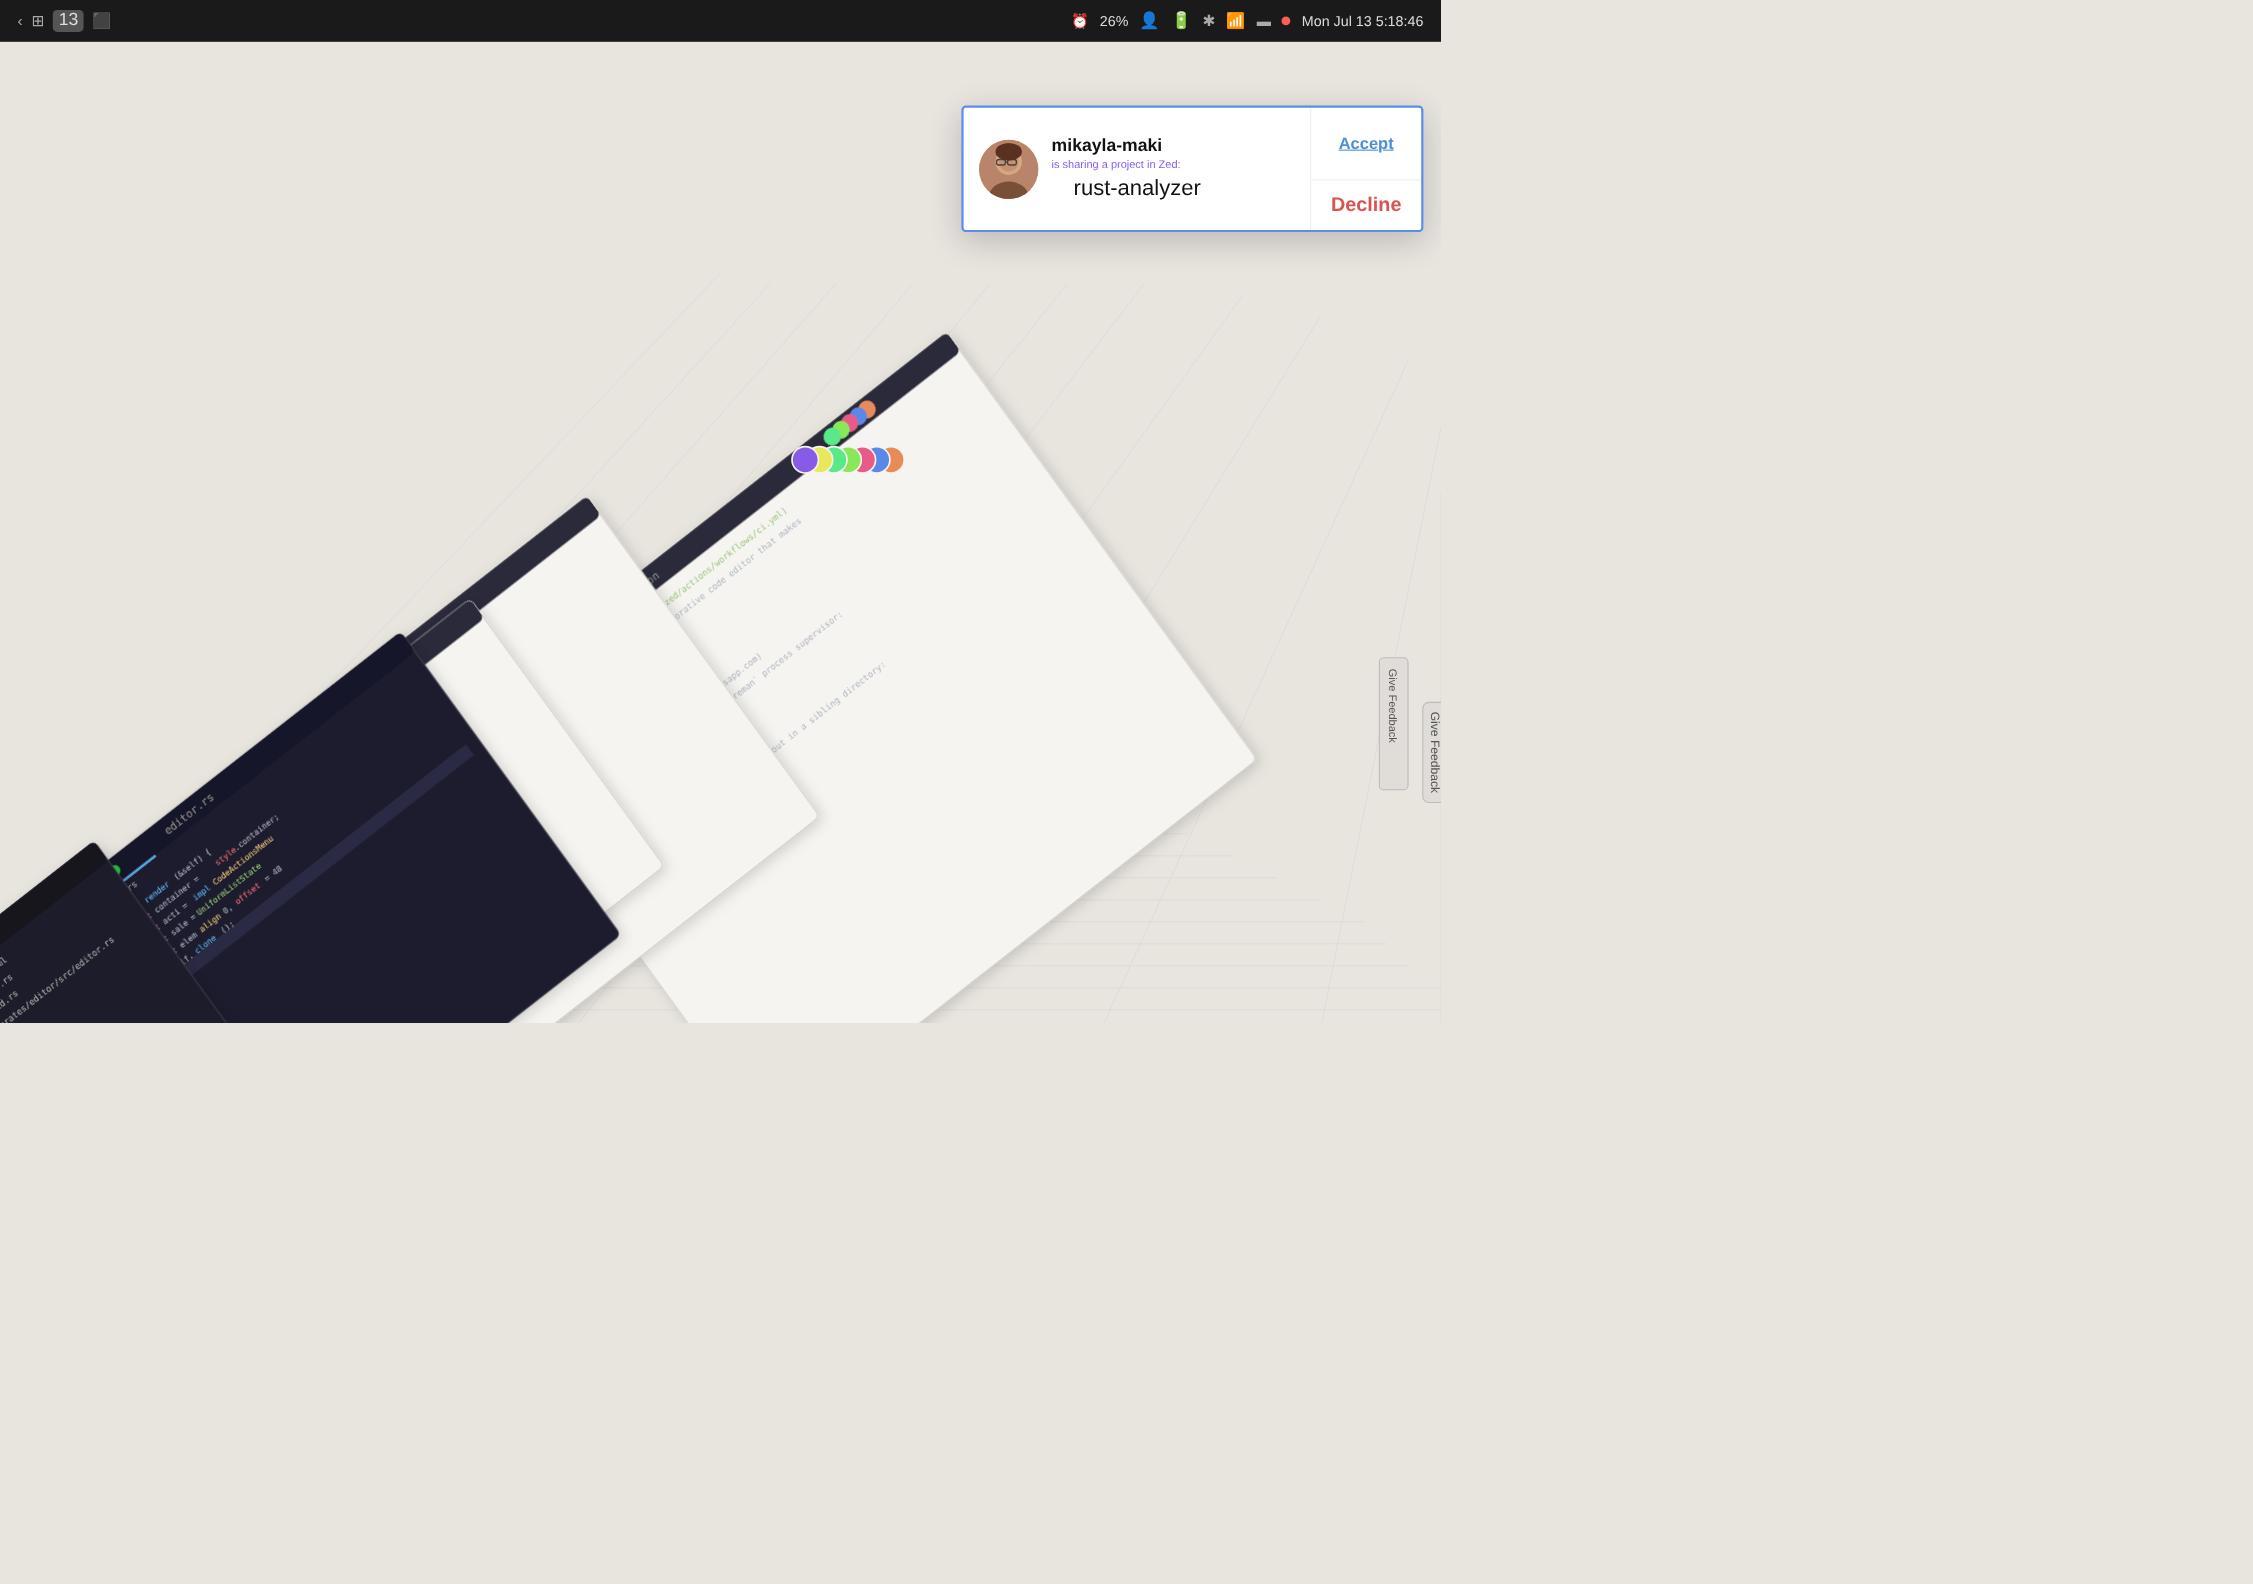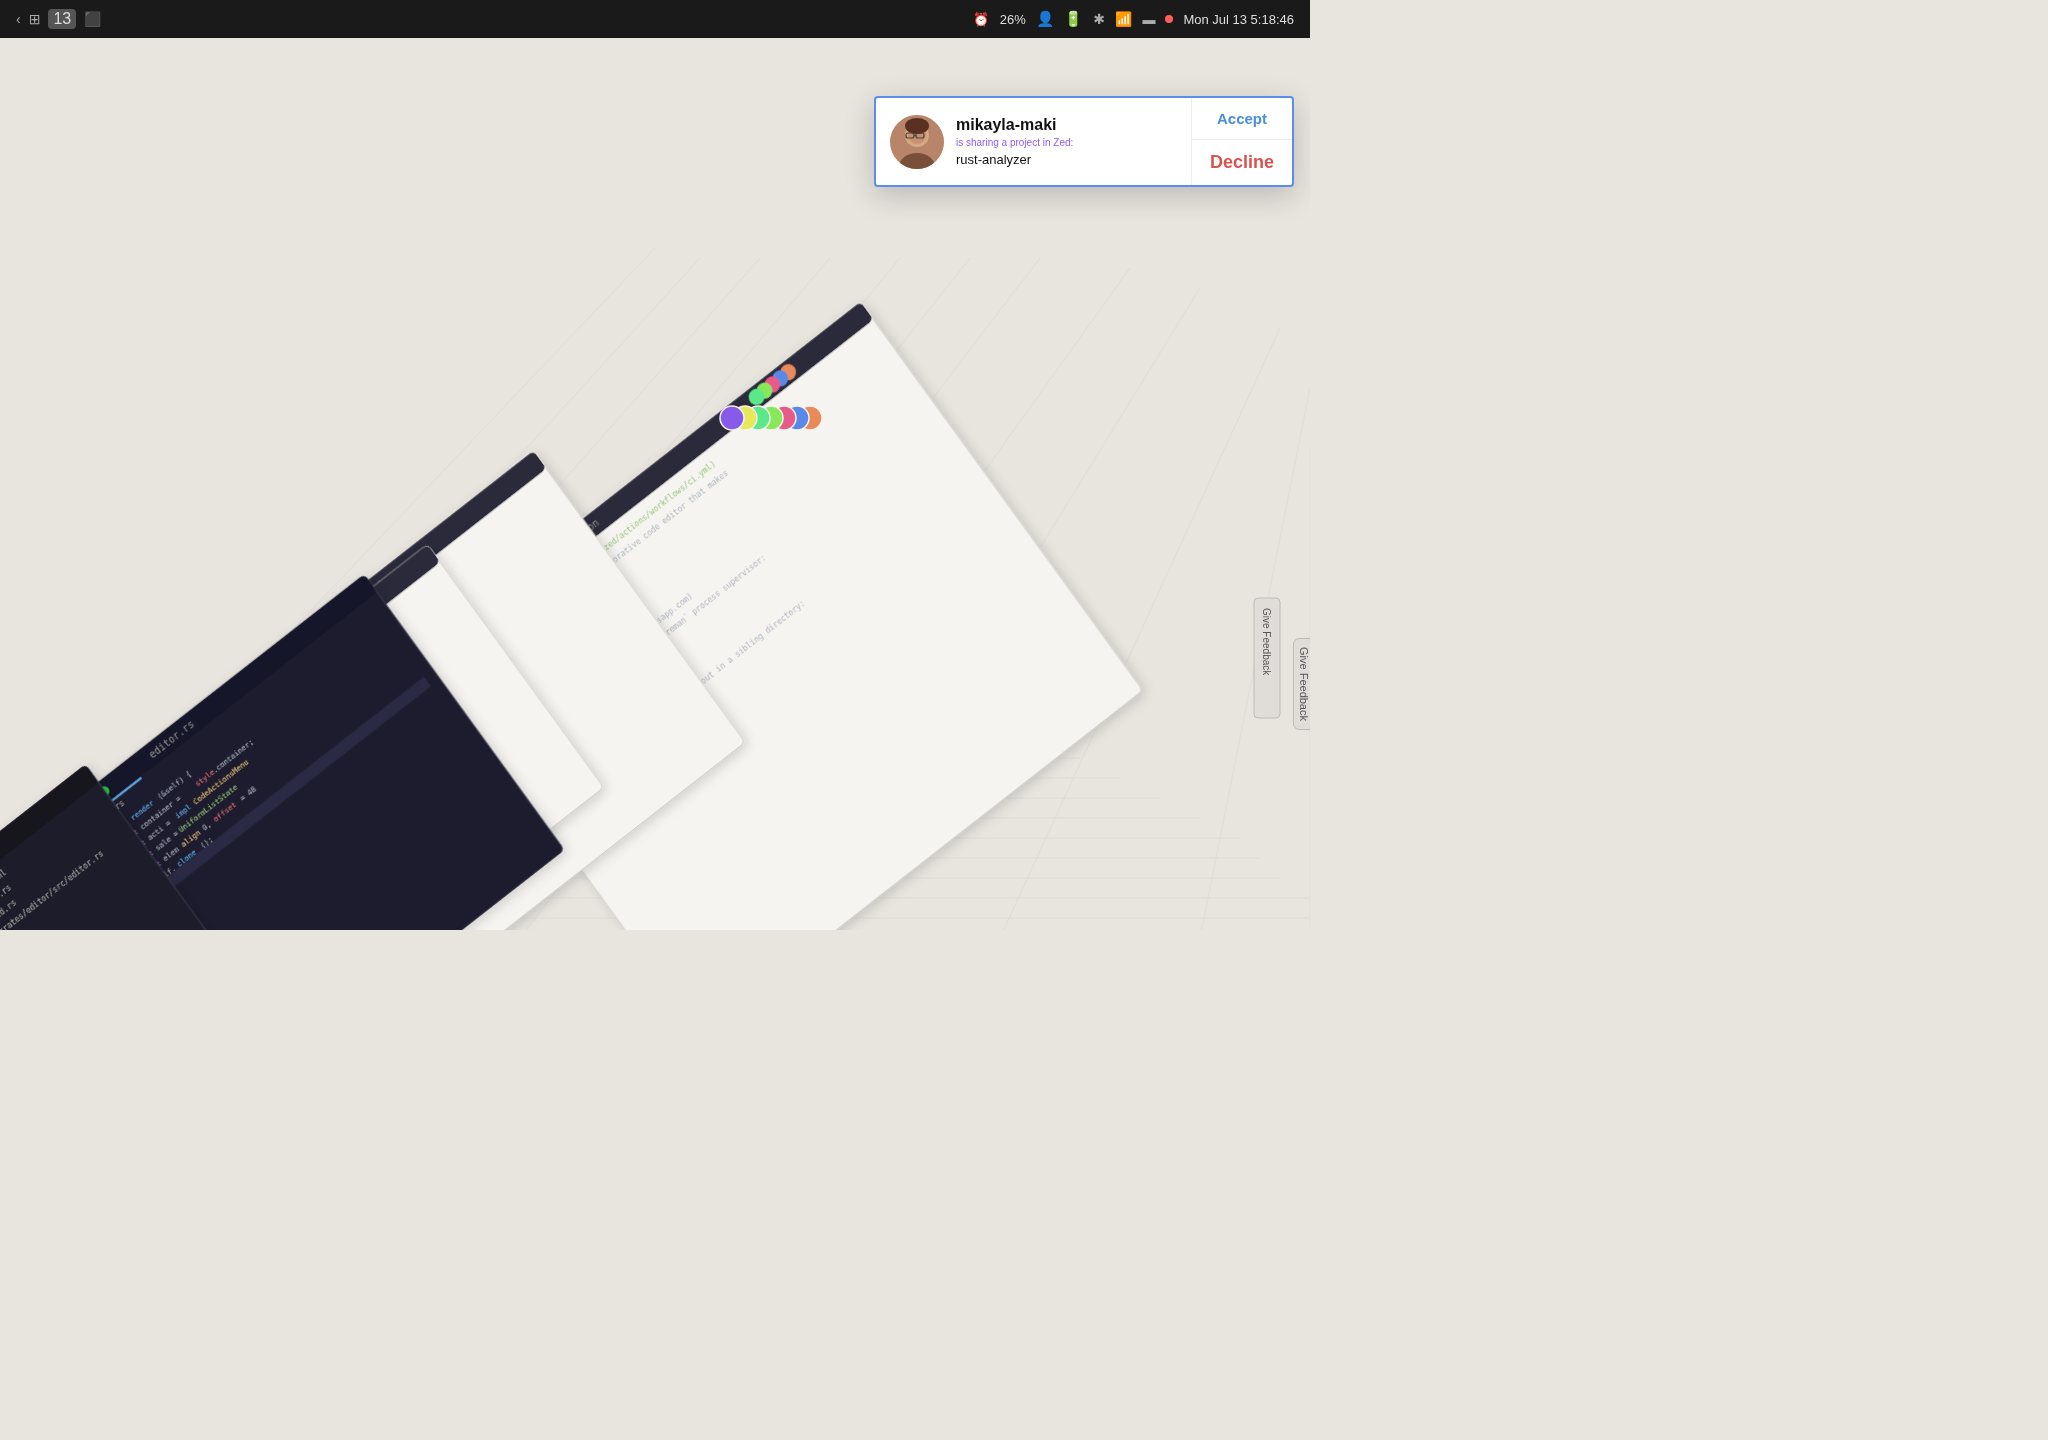--- a/index.html
+++ b/index.html
@@ -172,42 +172,44 @@
       color: #111;
     }
 
     .notification-message {
       font-size: 10px;
       color: #8b5cf6;
       line-height: 1.4;
     }
 
     .notification-project {
-      font-size: 13px;
+      font-size: 20px;
       color: #111;
       font-weight: 500;
+      margin-left: 20px;
     }
 
     .notification-actions {
       display: flex;
       flex-direction: column;
       border-left: 1px solid #eee;
       min-width: 90px;
     }
 
     .notification-accept {
       flex: 1;
       background: transparent;
       border: none;
       color: #4a90d9;
       font-size: 15px;
       font-weight: 600;
       cursor: pointer;
       border-bottom: 1px solid #eee;
-      padding: 12px 18px;
+      padding: 24px 18px;
+      text-decoration: underline;
     }
 
     .notification-decline {
       flex: 1;
       background: transparent;
       border: none;
       color: #d9534f;
       font-size: 18px;
       font-weight: 600;
       cursor: pointer;

